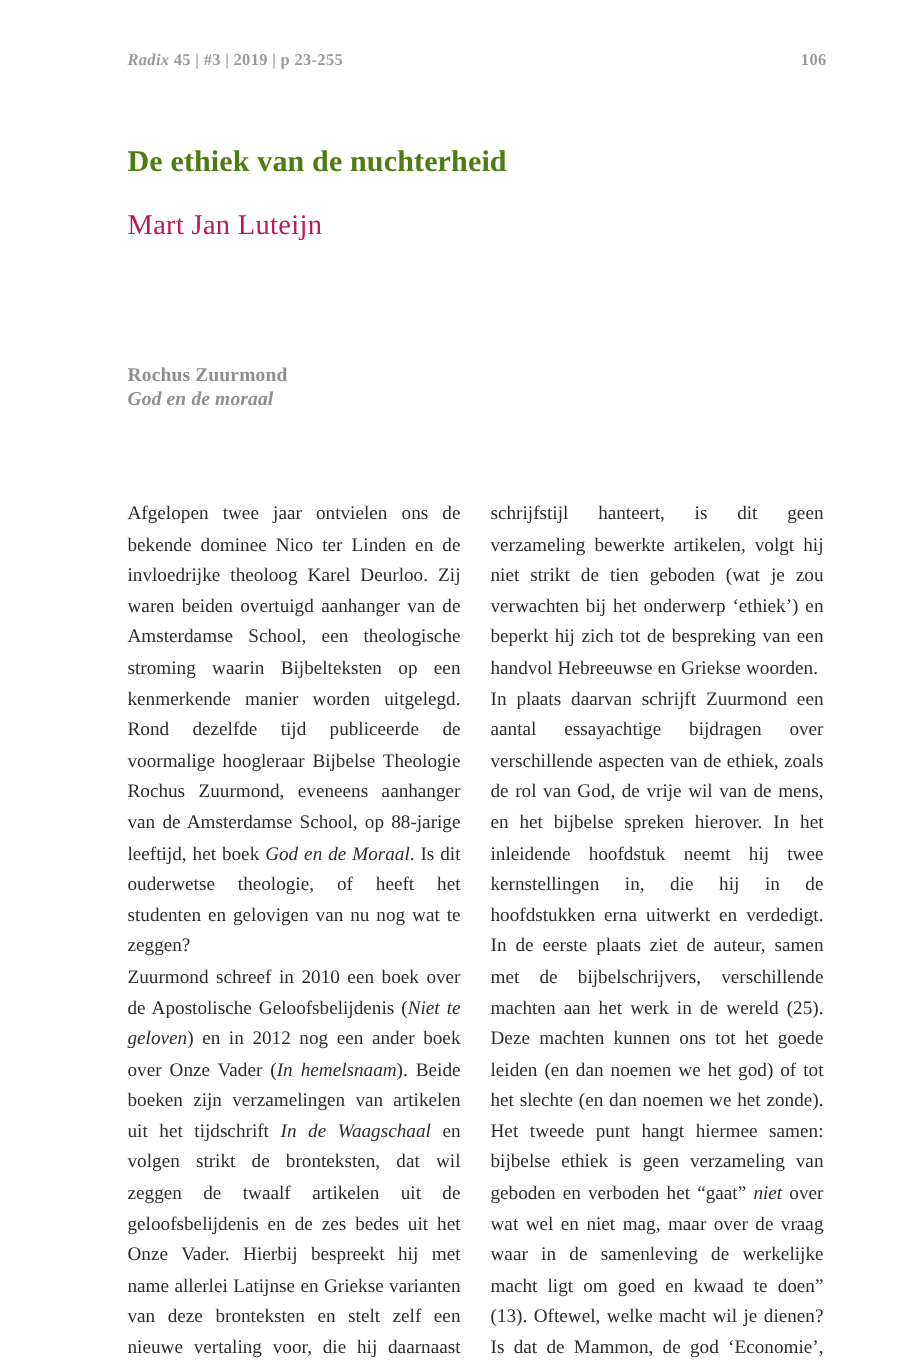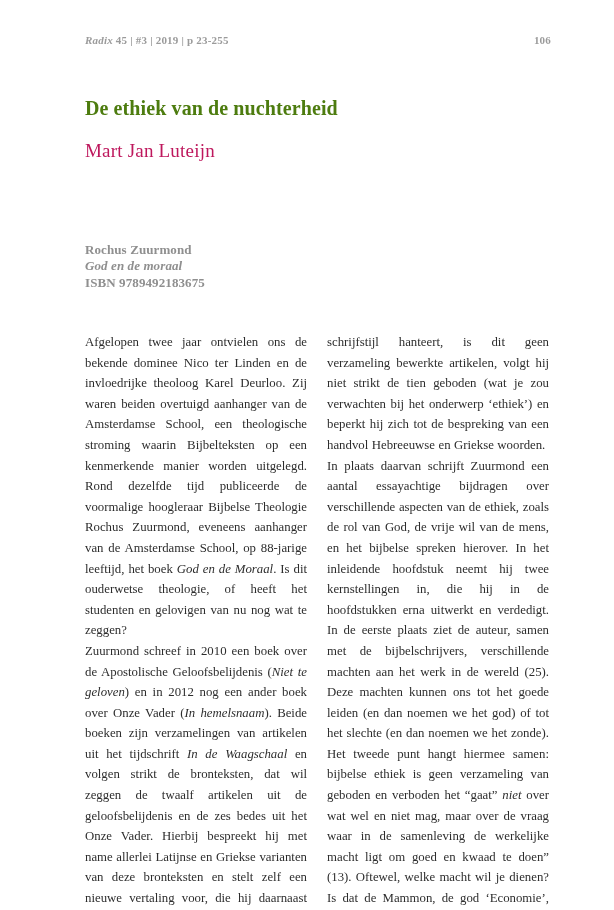--- a/index.html
+++ b/index.html
@@ -96,21 +96,20 @@
     <span>106</span>
   </div>
 
   <h1 class="article-title">De ethiek van de nuchterheid</h1>
 
   <div class="author">Mart Jan Luteijn</div>
 
   <div class="book-info">
     <div><span>Rochus Zuurmond</span></div>
     <div><em>God en de moraal</em></div>
-    <div><span>ISBN 9789492183675</span></div>
   </div>
 
   <div class="body-columns">
     <div class="col" lang="nl">
       <p><span>Afgelopen twee jaar ontvielen ons de bekende dominee Nico ter Linden en de invloedrijke theoloog Karel Deurloo. Zij waren beiden overtuigd aanhanger van de Amsterdamse School, een theologische stroming waarin Bijbelteksten op een kenmerkende manier worden uitgelegd. Rond dezelfde tijd publiceerde de voormalige hoogleraar Bijbelse Theologie Rochus Zuurmond, eveneens aanhanger van de Amsterdamse School, op 88-jarige leeftijd, het boek </span><em>God en de Moraal</em><span>. Is dit ouderwetse theologie, of heeft het studenten en gelovigen van nu nog wat te zeggen?</span></p>
       <p><span>Zuurmond schreef in 2010 een boek over de Apostolische Geloofsbelijdenis (</span><em>Niet te geloven</em><span>) en in 2012 nog een ander boek over Onze Vader (</span><em>In hemelsnaam</em><span>). Beide boeken zijn verzamelingen van artikelen uit het tijdschrift </span><em>In de Waagschaal</em><span> en volgen strikt de bronteksten, dat wil zeggen de twaalf artikelen uit de geloofsbelijdenis en de zes bedes uit het Onze Vader. Hierbij bespreekt hij met name allerlei Latijnse en Griekse varianten van deze bronteksten en stelt zelf een nieuwe vertaling voor, die hij daarnaast uitlegt en toepast. Dit derde boek in de serie </span></p>
     </div>
     <div class="col" lang="nl">
       <p><span>schrijfstijl hanteert, is dit geen verzameling bewerkte artikelen, volgt hij niet strikt de tien geboden (wat je zou verwachten bij het onderwerp ‘ethiek’) en beperkt hij zich tot de bespreking van een handvol Hebreeuwse en Griekse woorden.</span></p>
       <p><span>In plaats daarvan schrijft Zuurmond een aantal essayachtige bijdragen over verschillende aspecten van de ethiek, zoals de rol van God, de vrije wil van de mens, en het bijbelse spreken hierover. In het inleidende hoofdstuk neemt hij twee kernstellingen in, die hij in de hoofdstukken erna uitwerkt en verdedigt. In de eerste plaats ziet de auteur, samen met de bijbelschrijvers, verschillende machten aan het werk in de wereld (25). Deze machten kunnen ons tot het goede leiden (en dan noemen we het god) of tot het slechte (en dan noemen we het zonde). Het tweede punt hangt hiermee samen: bijbelse ethiek is geen verzameling van geboden en verboden het “gaat” </span><em>niet</em><span> over wat wel en niet mag, maar over de vraag waar in de samenleving de werkelijke macht ligt om goed en kwaad te doen” (13). Oftewel, welke macht wil je dienen? Is dat de Mammon, de god ‘Economie’, die volgens Zuurmond in onze maatschappij het sterkste is (37)? Of de humane, bevrijdende god van de Bijbel (41)?</span></p>

